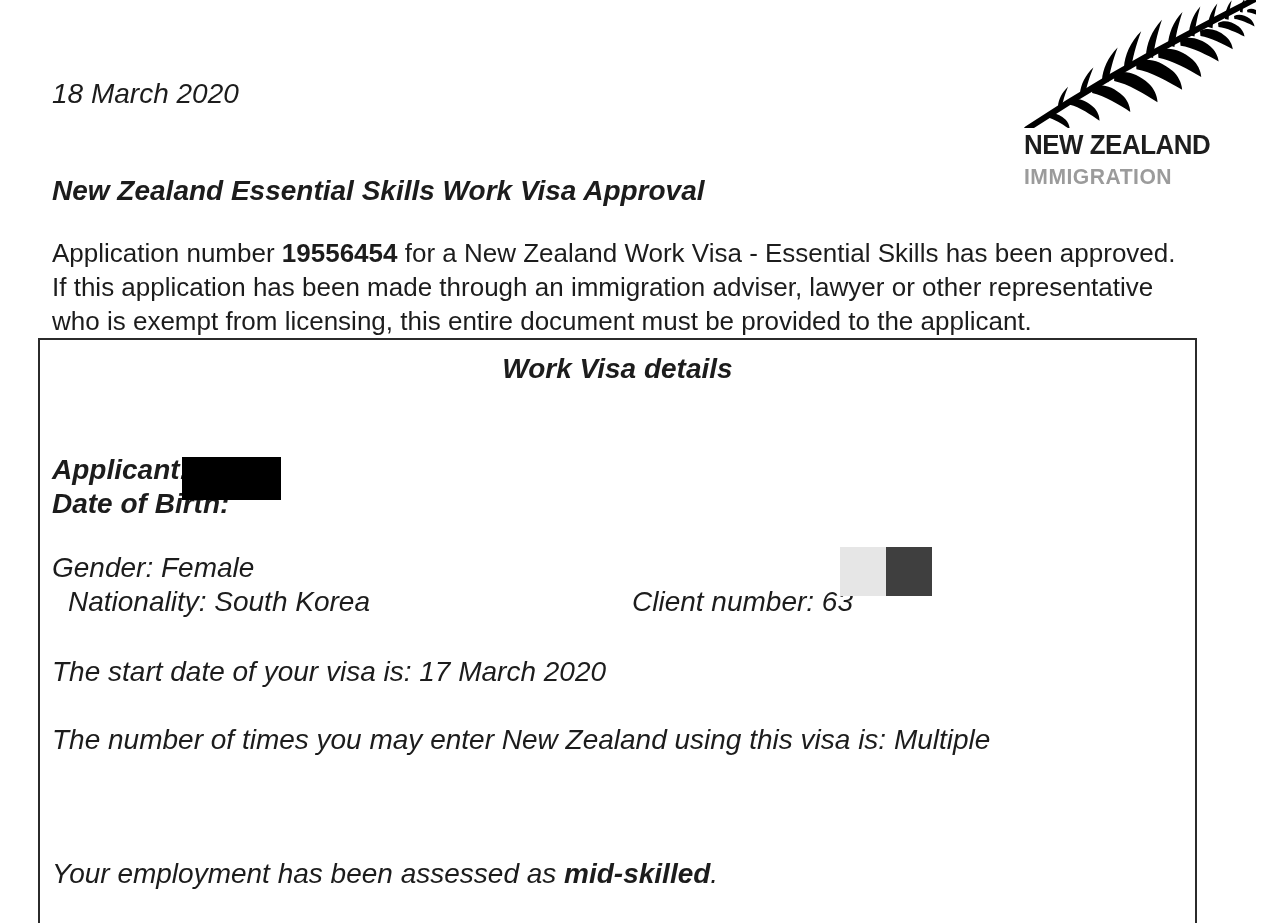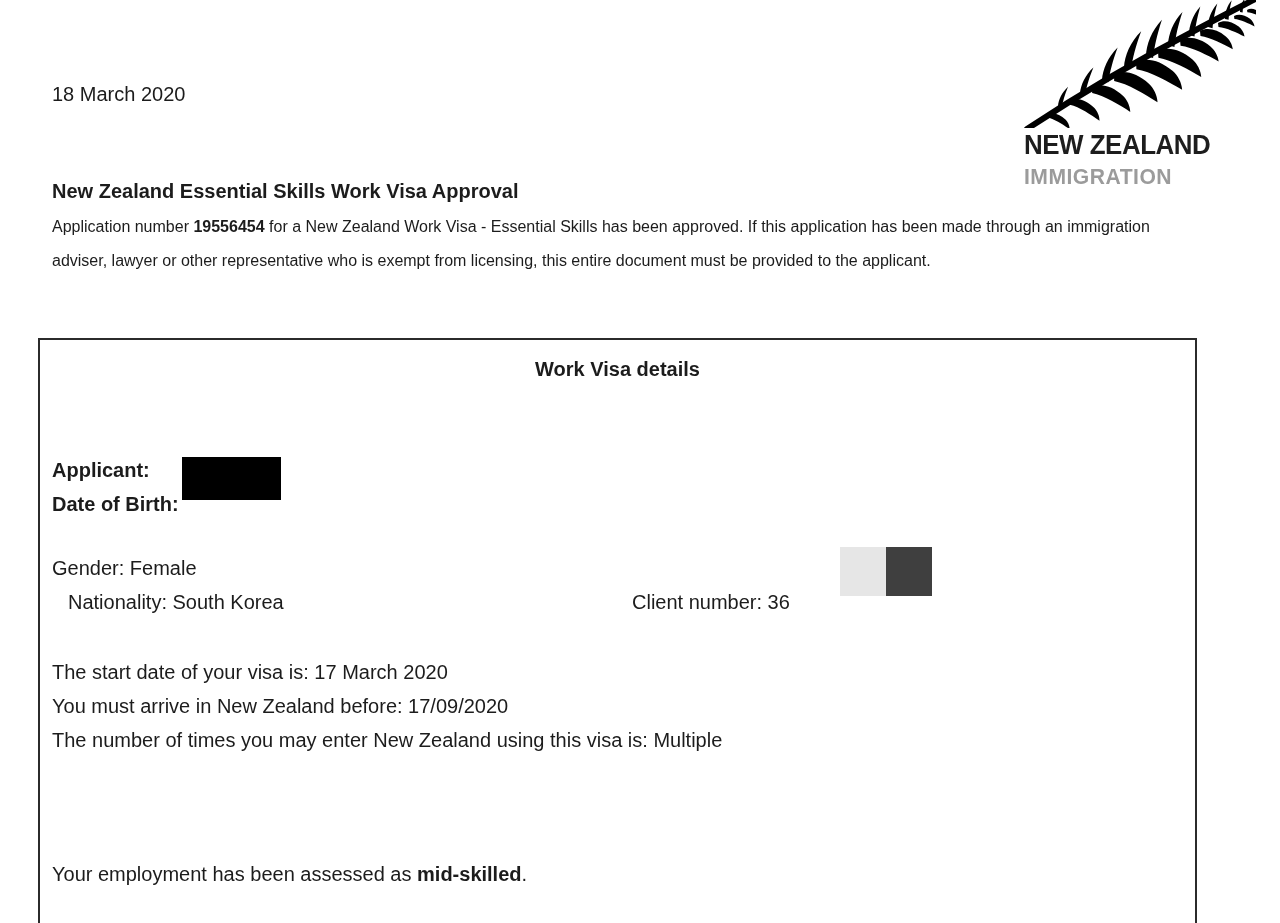--- a/index.html
+++ b/index.html
@@ -5,29 +5,29 @@
   * { margin: 0; padding: 0; box-sizing: border-box; }
   html, body {
     width: 1280px; height: 923px;
     background: #ffffff;
     overflow: hidden;
     font-family: "Liberation Sans", sans-serif;
     color: #1c1c1c;
     position: relative;
   }
   .abs { position: absolute; white-space: nowrap; }
-  .txt { font-size: 20px; line-height: 28px; }
+  .txt { font-size: 28px; line-height: 28px; font-style: italic; }
   .bold { font-weight: bold; }
 
   .date-line       { left: 52px; top: 80px; }
   .doc-heading     { left: 52px; top: 177px; font-weight: bold; }
 
   .intro-para {
-    position: absolute; left: 52px; top: 210px; width: 1140px;
-    font-size: 16px; line-height: 34px; white-space: normal;
+    position: absolute; left: 52px; top: 236px; width: 1140px;
+    font-size: 26px; line-height: 34px; white-space: normal;
   }
 
   
   .logo-block { position: absolute; left: 1024px; top: 0; width: 232px; height: 195px; }
   .logo-block svg { display: block; width: 232px; height: 128px; overflow: hidden; }
   .logo-line1 {
     position: absolute; left: 0; top: 130px;
     font-size: 27px; font-weight: bold; letter-spacing: -0.5px;
     color: #1d1d1d; transform: scaleX(0.96); transform-origin: left;
   }
@@ -108,22 +108,21 @@
 
 <div class="details-box">
   <div class="txt box-title">Work Visa details</div>
 
   <div class="abs txt l-applicant">Applicant:</div>
   <div class="abs txt l-dob">Date of Birth:</div>
   <div class="redact-black"></div>
 
   <div class="abs txt l-gender">Gender: Female</div>
   <div class="abs txt l-nationality">Nationality: South Korea</div>
-  <div class="abs txt l-client">Client number: 36</div>
+  <div class="abs txt l-client">Client number: 63</div>
   <div class="redact-light"></div>
   <div class="redact-dark"></div>
 
   <div class="abs txt l-visa0">The start date of your visa is: 17 March 2020</div>
-  <div class="abs txt l-visa1">You must arrive in New Zealand before: 17/09/2020</div>
   <div class="abs txt l-visa2">The number of times you may enter New Zealand using this visa is: Multiple</div>
 
   <div class="abs txt l-employment"><span>Your employment has been assessed as </span><span class="bold">mid-skilled</span><span>.</span></div>
 </div>
 
 </body></html>

